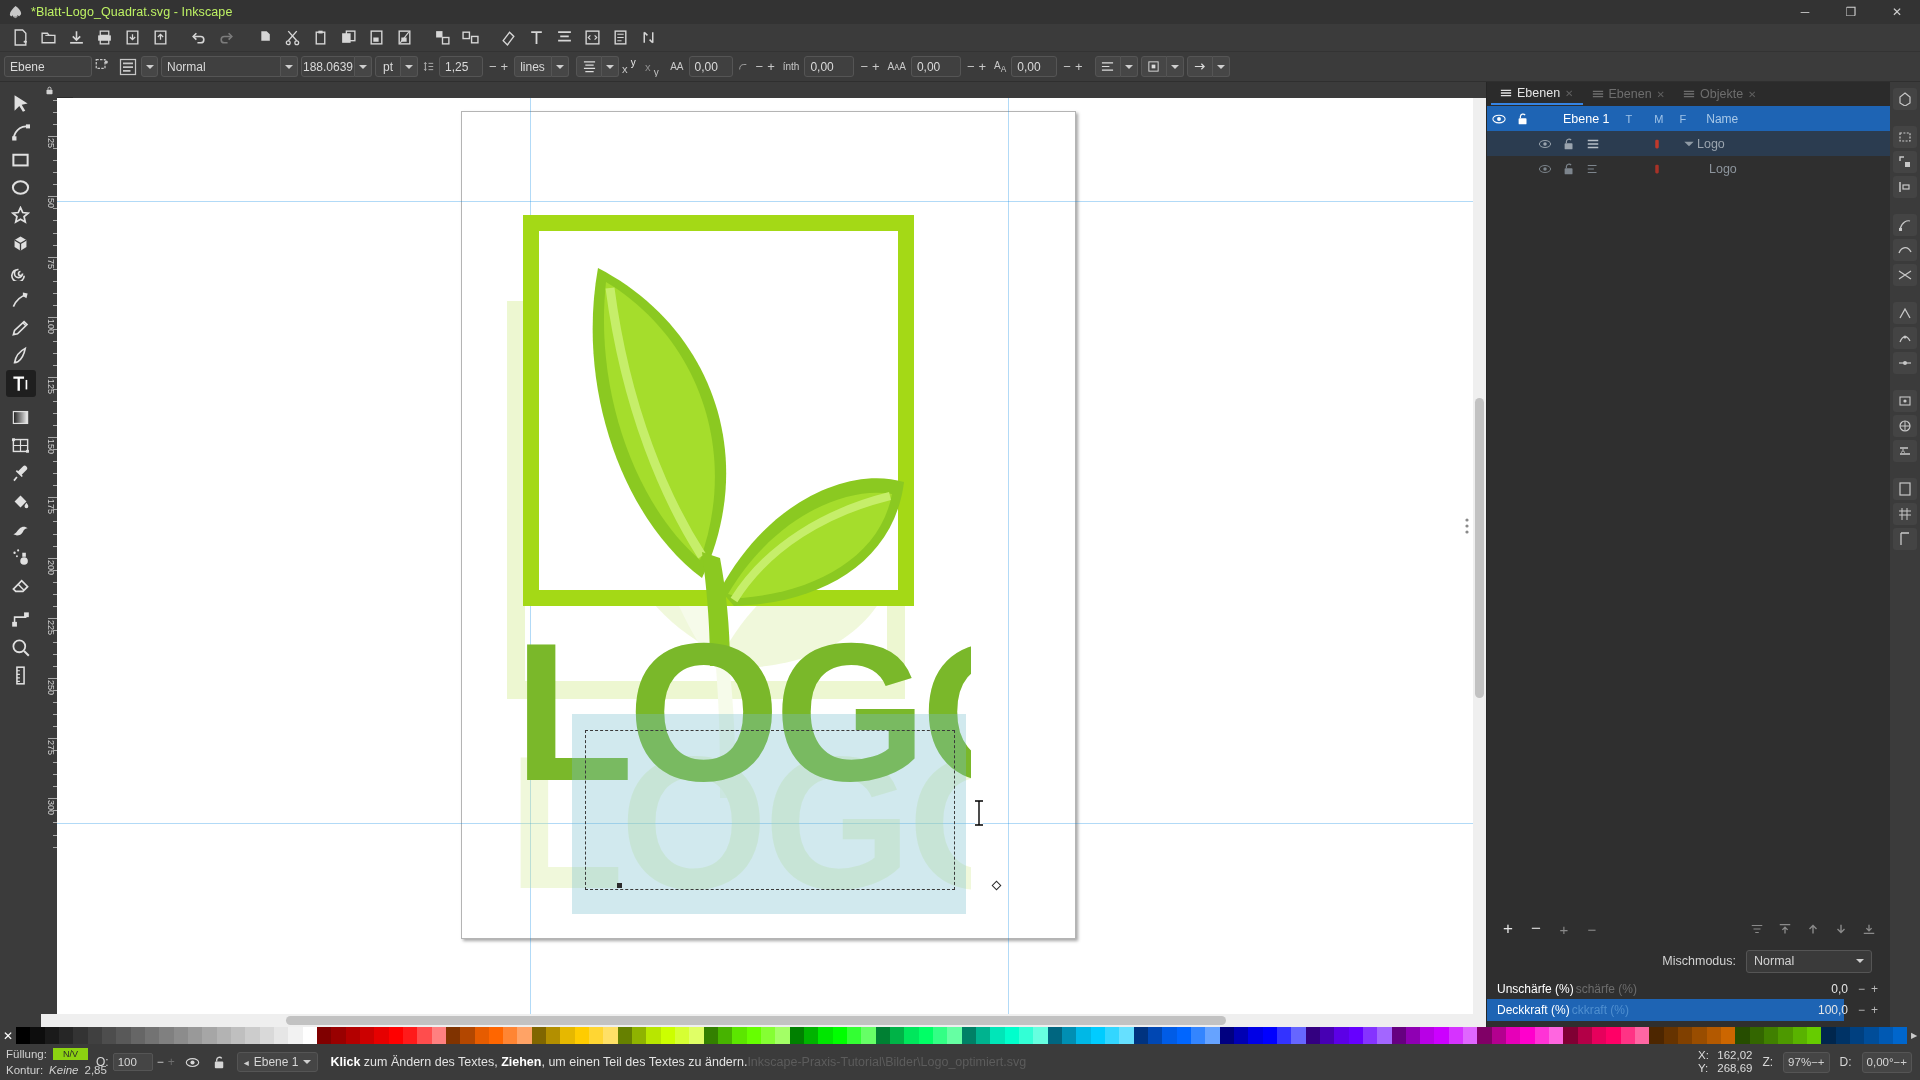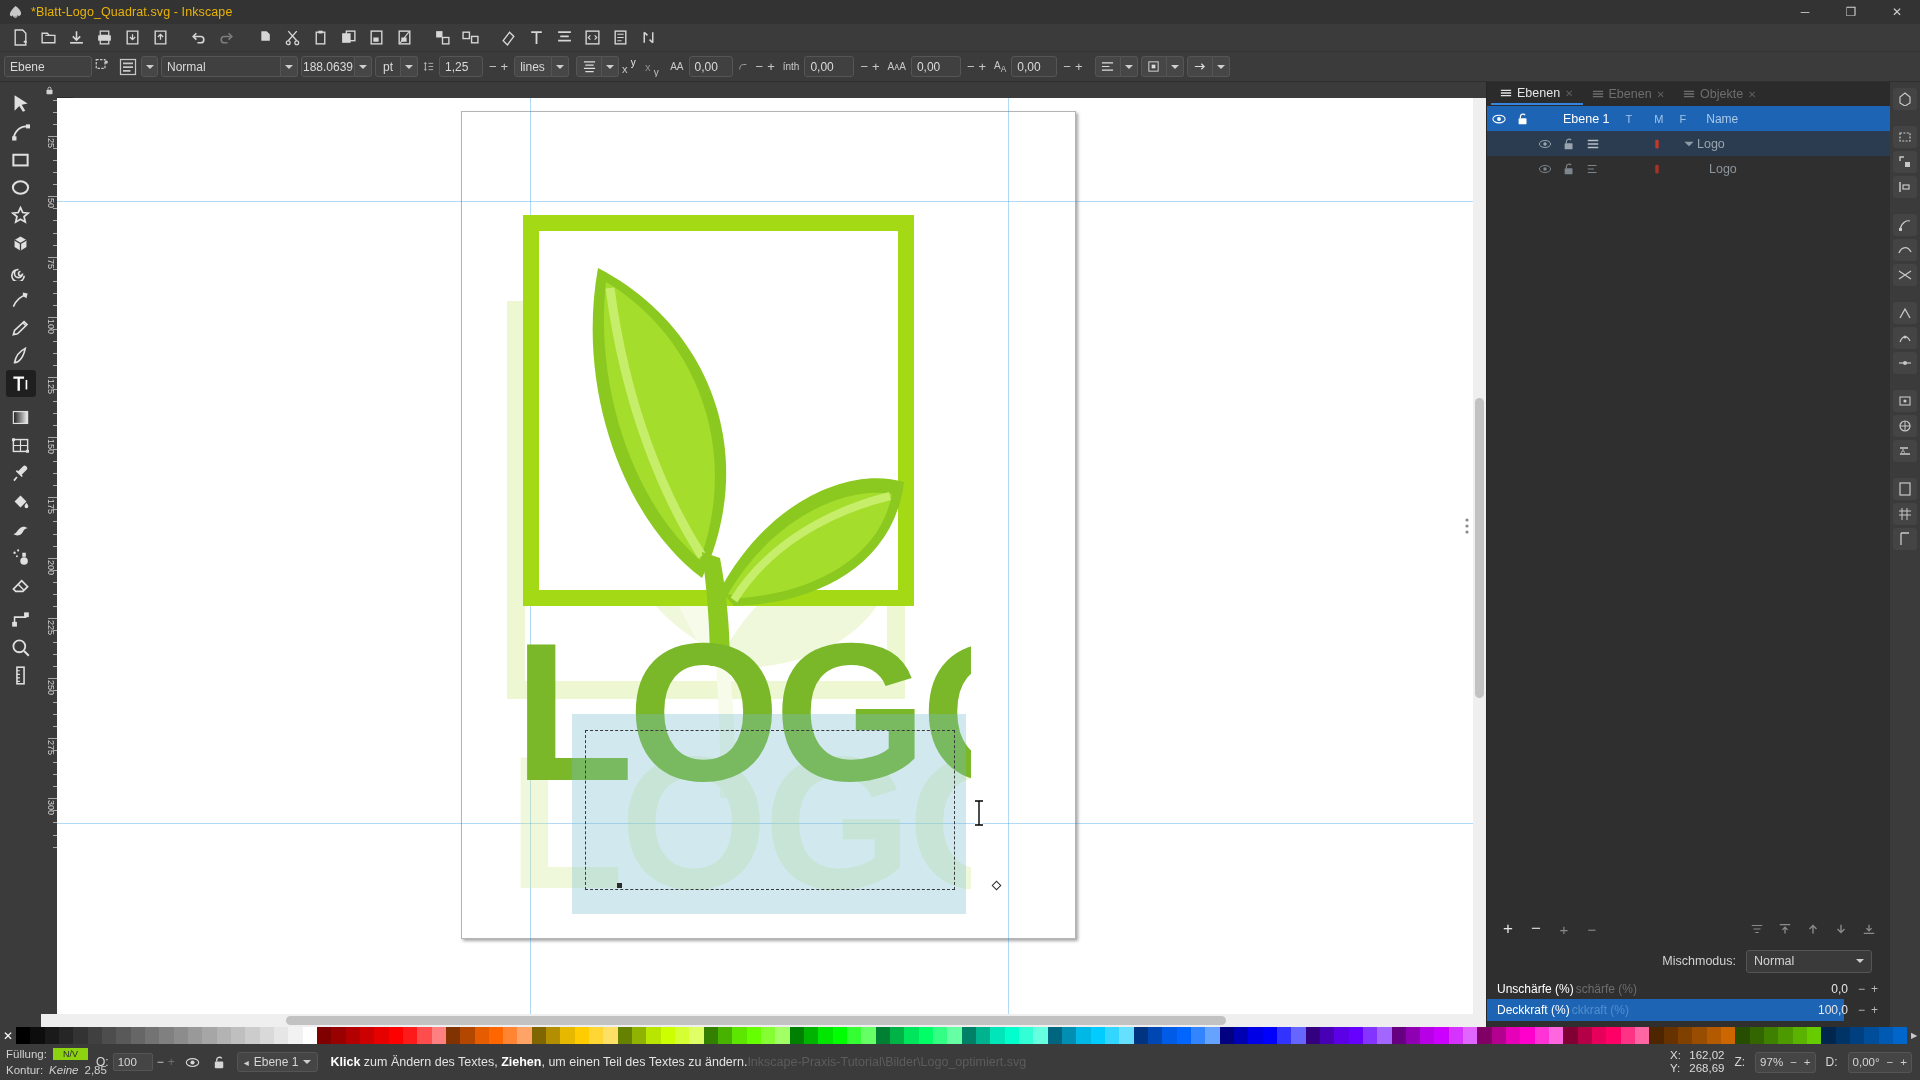--- a/index.html
+++ b/index.html
@@ -12,21 +12,21 @@
     -webkit-font-smoothing: antialiased;
   }
   .app { width:1920px; height:1080px; display:flex; flex-direction:column; }
 
   
   .titlebar {
     height:24px; background:#333333; display:flex; align-items:center;
     padding-left:8px; flex:0 0 24px; position:relative;
   }
   .tb-logo { width:15px; height:15px; margin-right:8px; position:relative; }
-  .tb-title { font-size:12.5px; color:#eab308; letter-spacing:.1px;text-align:center; }
+  .tb-title { font-size:12.5px; color:#bef264; letter-spacing:.1px;text-align:center; }
   .tb-btns { position:absolute; right:0; top:0; height:24px; display:flex; }
   .tb-btn { width:46px; height:24px; display:flex; align-items:center; justify-content:center; color:#cfcfcf; font-size:12px; }
 
   
   .menubar { height:22px; background:#3b3b3b; display:flex; align-items:center; padding-left:6px; flex:0 0 22px; }
   .menu-item { padding:2px 9px; font-size:12.5px; color:#dcdcdc; }
 
   
   .cmdbar { height:28px; background:#3b3b3b; display:flex; align-items:center; padding-left:6px; flex:0 0 28px; border-bottom:1px solid #333; }
   .cbtn { width:28px; height:26px; display:flex; align-items:center; justify-content:center; border-radius:3px; }
@@ -126,21 +126,21 @@
   .sb-none { font-style:italic; color:#d0d0d0; font-size:11.5px; }
   .sb-o { display:flex; align-items:center; gap:4px; margin-left:8px; color:#d6d6d6;}
   .sb-ofield { background:#454545; border:1px solid #555; width:40px; height:18px; display:flex; align-items:center; padding-left:4px; font-size:11.5px; border-radius:2px;}
   .sb-layer { display:flex; align-items:center; gap:5px; margin-left:10px; background:#454545; border:1px solid #555; border-radius:3px; height:20px; padding:0 6px;}
   .sb-hint { margin-left:12px; color:#e2e2e2; font-size:12.5px; white-space:nowrap; }
   .sb-hint b { color:#ffffff; }
   .sb-hint .dim { color:#5c5c5c; }
   .sb-right { position:absolute; right:8px; display:flex; align-items:center; gap:10px; }
   .xy { display:flex; flex-direction:column; font-size:11.5px; line-height:13px; color:#dcdcdc;}
   .xy span b { font-weight:normal; display:inline-block; width:16px;}
-  .zfield { background:#454545;border:1px solid #555;border-radius:3px;height:21px;display:flex;align-items:center;padding:0 4px;gap:7px;font-size:11.5px;}
+  .zfield { background:#454545;border:1px solid #555;border-radius:3px;height:21px;display:flex;align-items:center;padding:0 4px;font-size:11.5px;}
   svg { display:block; }
 </style>
 </head>
 <body>
 
 <div class="app">
 
   <div class="titlebar">
     <span class="tb-logo">
       <svg viewBox="0 0 16 16">

